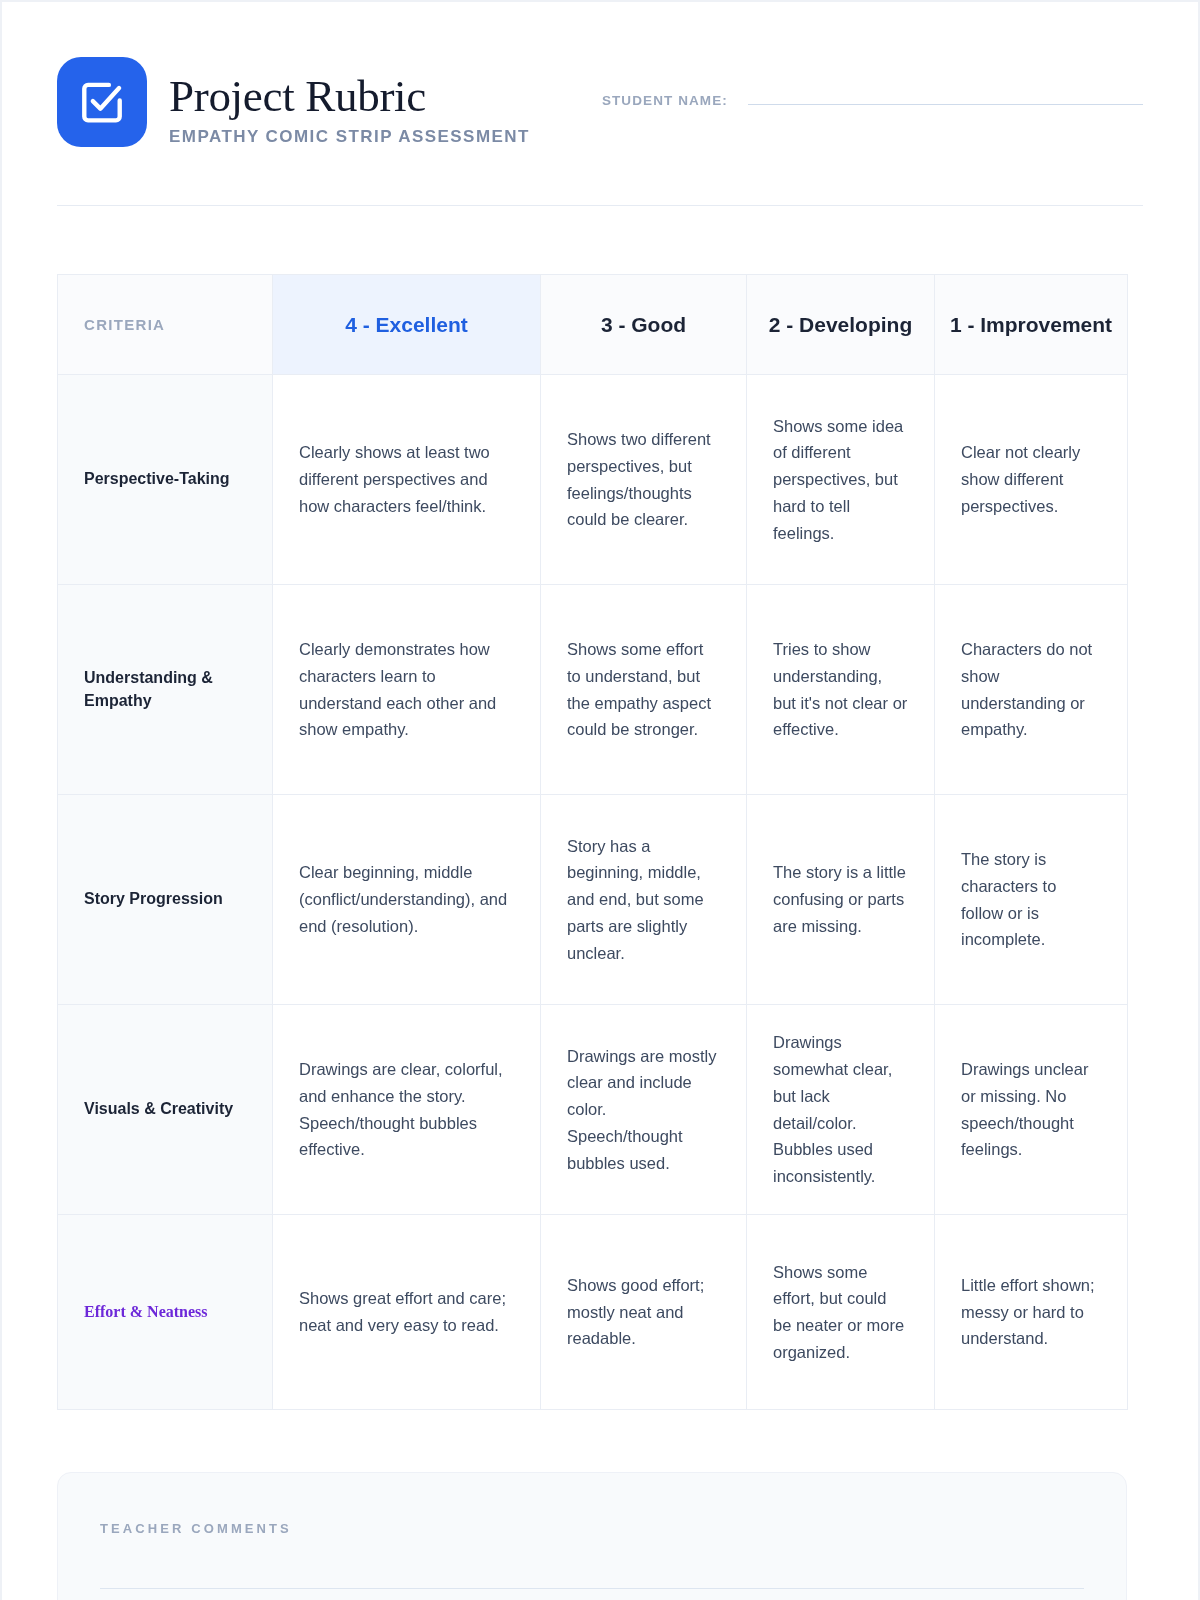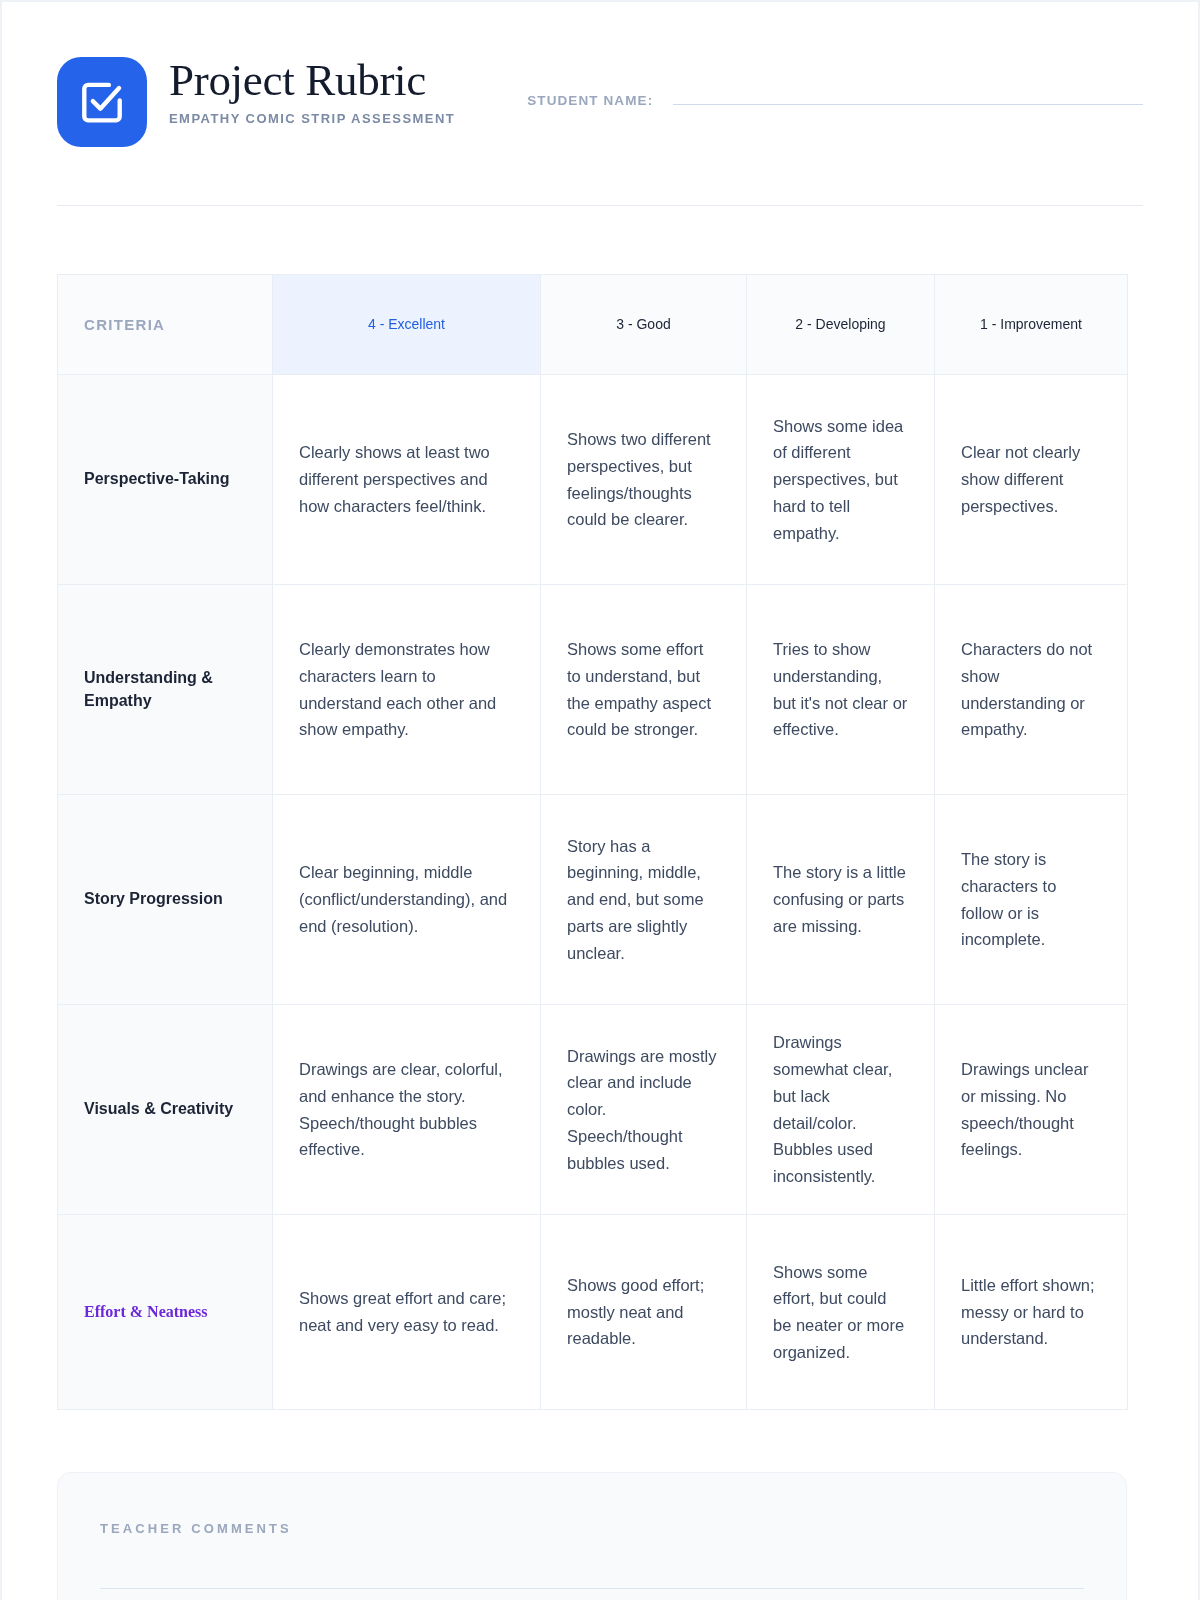--- a/index.html
+++ b/index.html
@@ -33,21 +33,21 @@
   
   .header {
     display: flex;
     align-items: flex-start;
     gap: 0;
     padding-top: 0;
   }
 
   .logo-block {
     display: flex;
-    align-items: flex-start;
+    align-items: flex-end;
     gap: 22px;
     flex: 0 0 auto;
   }
 
   .logo-tile {
     width: 90px;
     height: 90px;
     border-radius: 24px;
     background: #2563eb;
     display: flex;
@@ -66,21 +66,21 @@
     font-family: "Liberation Serif", "DejaVu Serif", serif;
     font-size: 45px;
     line-height: 1.06;
     font-weight: 400;
     color: #141b2d;
     letter-spacing: -0.3px;
     margin: 0 0 6px 0;
   }
 
   .doc-subtitle {
-    font-size: 13px;
+    font-size: 17px;
     font-weight: 700;
     letter-spacing: 1.45px;
     color: #7b8aa5;
     text-transform: uppercase;
     margin: 0;
   }
 
   .student-block {
     display: flex;
     align-items: baseline;
@@ -130,22 +130,22 @@
 
   .col-criteria { width: 215px; }
   .col-4 { width: 268px; }
   .col-3 { width: 206px; }
   .col-2 { width: 188px; }
   .col-1 { width: 193px; }
 
   thead th {
     height: 100px;
     background: #fafbfd;
-    font-size: 14px;
-    font-weight: 400;
+    font-size: 21px;
+    font-weight: 700;
     color: #1c2436;
     text-align: center;
     padding: 10px 14px;
     line-height: 1.3;
   }
 
   th.th-criteria {
     text-align: left;
     padding-left: 26px;
     font-size: 15px;
@@ -265,21 +265,21 @@
           <th>1 - Improvement</th>
         </tr>
       </thead>
 
       <tbody>
 
         <tr class="row-r0">
           <td class="criteria-cell">Perspective-Taking</td>
           <td class="level-cell">Clearly shows at least two different perspectives and how characters feel/think.</td>
           <td class="level-cell">Shows two different perspectives, but feelings/thoughts could be clearer.</td>
-          <td class="level-cell">Shows some idea of different perspectives, but hard to tell empathy.</td>
+          <td class="level-cell">Shows some idea of different perspectives, but hard to tell feelings.</td>
           <td class="level-cell">Clear not clearly show different perspectives.</td>
         </tr>
 
         <tr class="row-r1">
           <td class="criteria-cell">Understanding &amp; Empathy</td>
           <td class="level-cell">Clearly demonstrates how characters learn to understand each other and show empathy.</td>
           <td class="level-cell">Shows some effort to understand, but the empathy aspect could be stronger.</td>
           <td class="level-cell">Tries to show understanding, but it's not clear or effective.</td>
           <td class="level-cell">Characters do not show understanding or empathy.</td>
         </tr>

